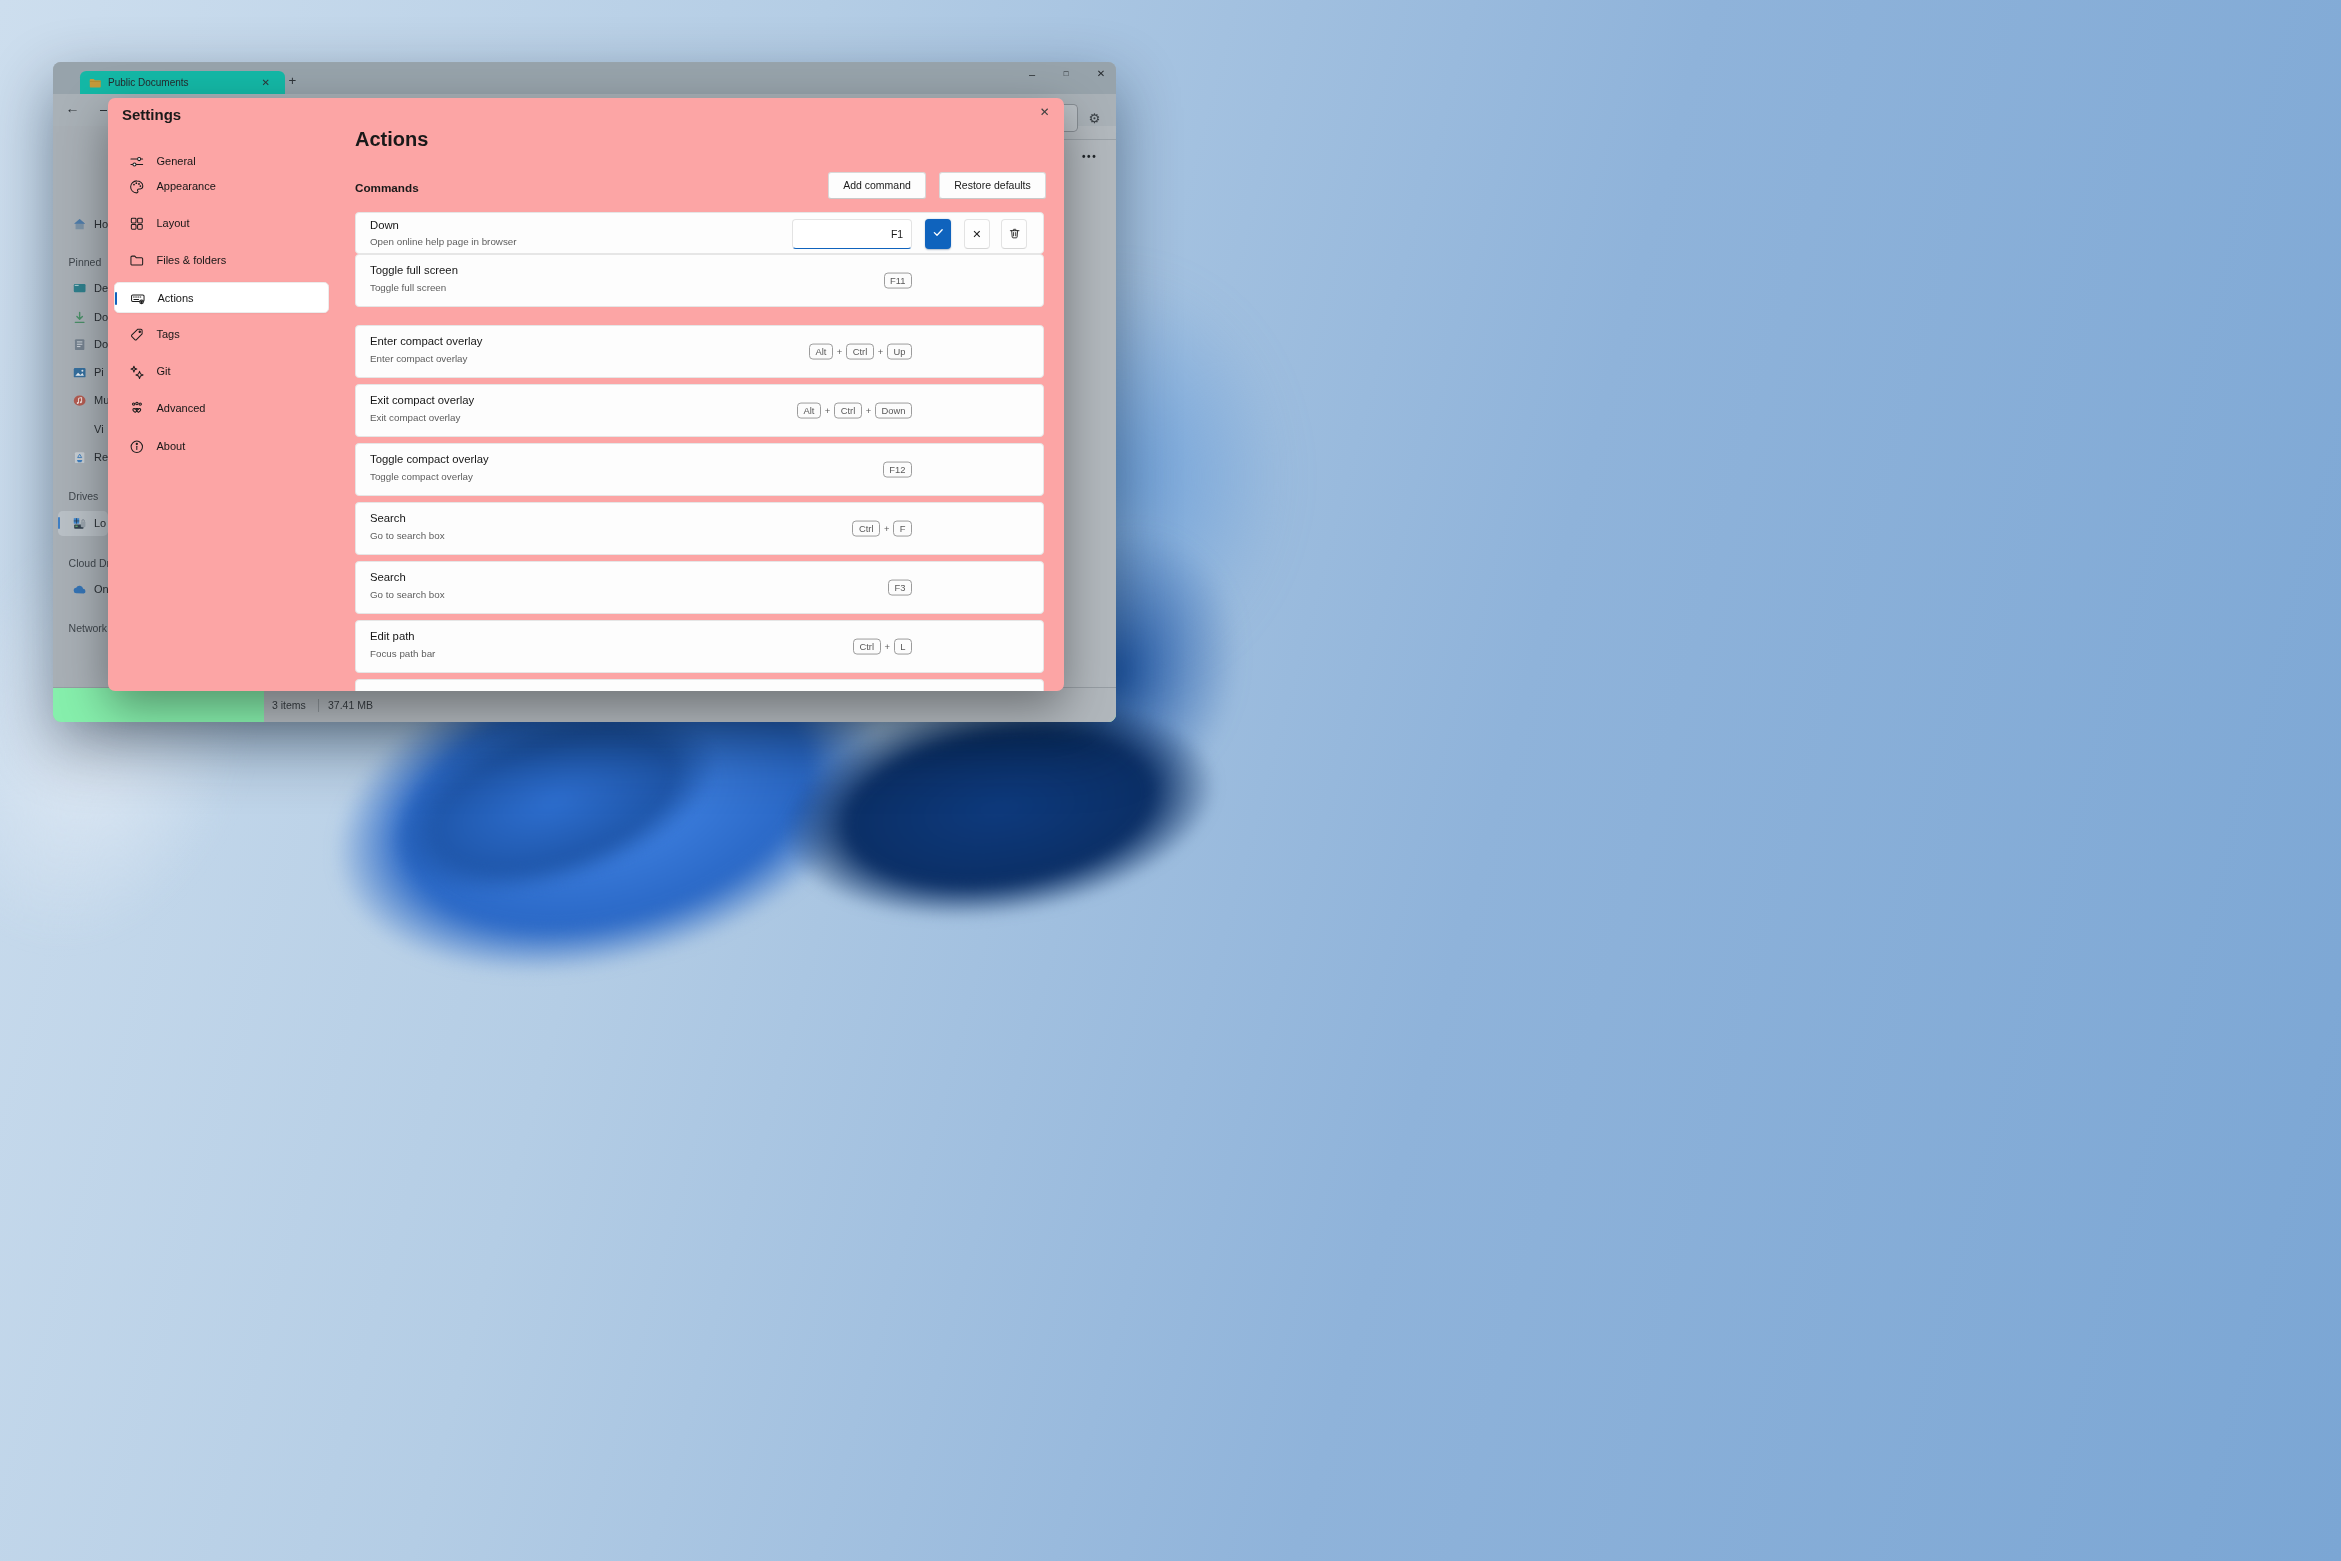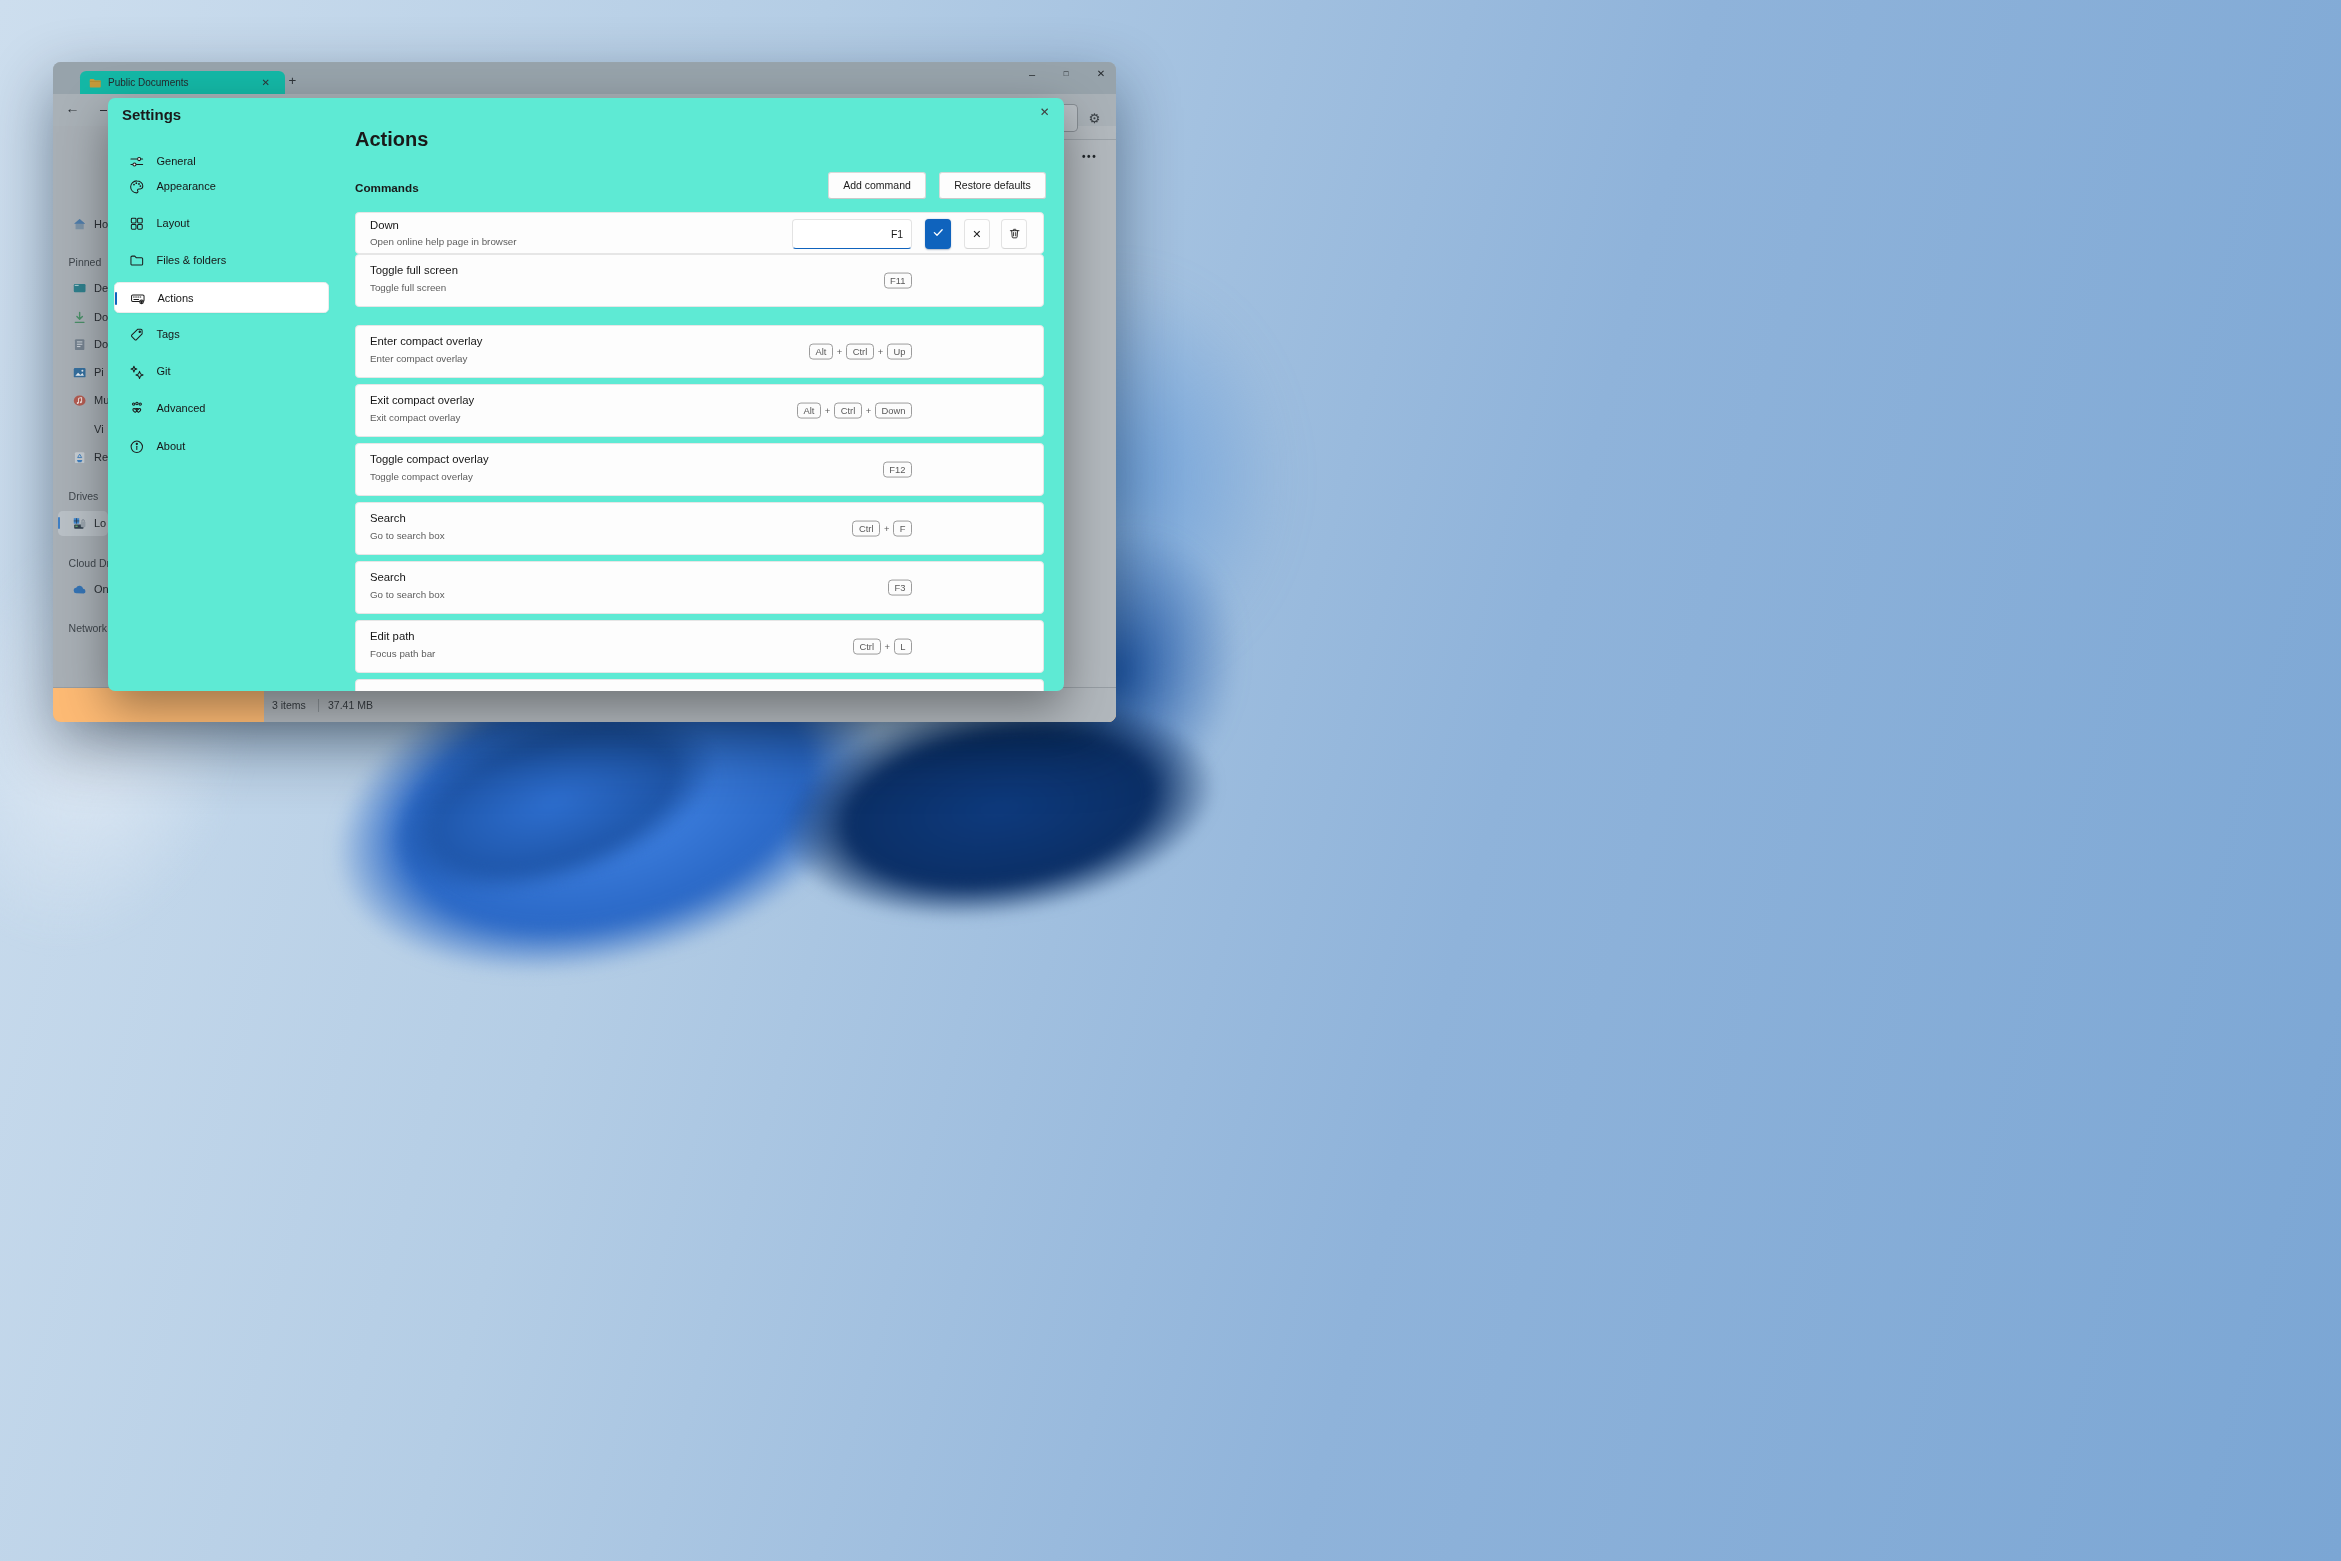--- a/index.html
+++ b/index.html
@@ -47,28 +47,28 @@
 
   
   #fmside { left:0; top:64px; width:55px; bottom:35px; overflow:hidden; }
   .fm-item, .fm-sec { position:absolute; left:0; width:156px; height:23.4px; }
   .fm-item .lb { position:absolute; left:41px; top:4.7px; font-size:11px; color:#2a2f34; white-space:nowrap; }
   .fm-sec  .lb { position:absolute; left:15.6px; top:4.7px; font-size:10.5px; color:#3f464c; white-space:nowrap; }
   .fm-ic { position:absolute; left:20px; top:4.7px; width:13.3px; height:13.3px; }
   .fm-sel { position:absolute; left:4.7px; width:50px; height:25px; background:#b9c0c6; border-radius:4.7px; }
   .fm-pill { position:absolute; left:4.7px; top:6.2px; width:2.3px; height:11.7px; border-radius:1.6px; background:#3f7fc4; }
 
-  #statusbar { left:0; right:0; bottom:0; height:35px; background:#fdba74; border-top:0.8px solid #969da3; }
+  #statusbar { left:0; right:0; bottom:0; height:35px; background:#86efac; border-top:0.8px solid #969da3; }
   #statusright { position:absolute; left:211px; right:0; top:0; bottom:0; background:#b1b7bc; }
   #stcount { position:absolute; left:219px; top:0; line-height:34px; font-size:10.5px; color:#373d42; }
   #stdiv { position:absolute; left:265px; top:11px; width:0.8px; height:13.3px; background:#8d9499; }
   #stsize { position:absolute; left:275px; top:0; line-height:34px; font-size:10.5px; color:#373d42; }
 
   
-  #dialog { left:108px; top:98px; width:956px; height:593px; background:#5eead4; border-radius:7px;
+  #dialog { left:108px; top:98px; width:956px; height:593px; background:#fca5a5; border-radius:7px;
     box-shadow:0 17px 47px rgba(0,0,0,.38); overflow:hidden; }
   #dlgtitle { position:absolute; left:14px; top:7.8px; font-size:15px; font-weight:700; color:#1a1a1a; }
   #dlgclose { position:absolute; left:925px; top:3.9px; width:23.4px; height:20px; text-align:center; line-height:20px; font-size:11.7px; color:#404040; }
 
   .nav-item { position:absolute; left:5.5px; width:215px; height:31px; }
   .nav-item.selected { background:#ffffff; border:0.8px solid #ececec; border-radius:4.7px; box-shadow:0 0.8px 1.6px rgba(0,0,0,.04); }
   .nav-ic { position:absolute; left:15.6px; top:7.8px; width:15.6px; height:15.6px; }
   .nav-lb { position:absolute; left:43px; top:8.6px; font-size:11px; color:#161616; white-space:nowrap; }
   .pill { position:absolute; left:0px; top:9.4px; width:2.7px; height:12.5px; border-radius:1.6px; background:#0f63bd; }
 

